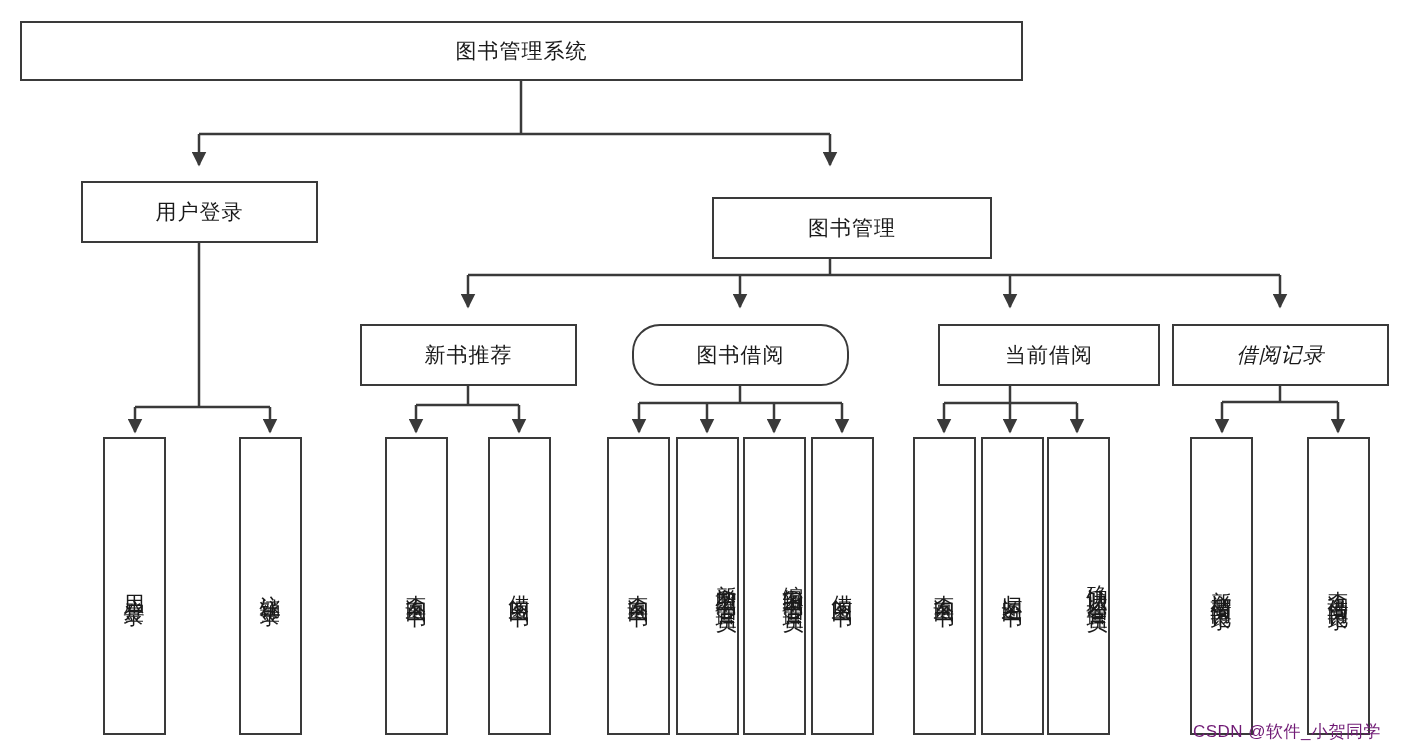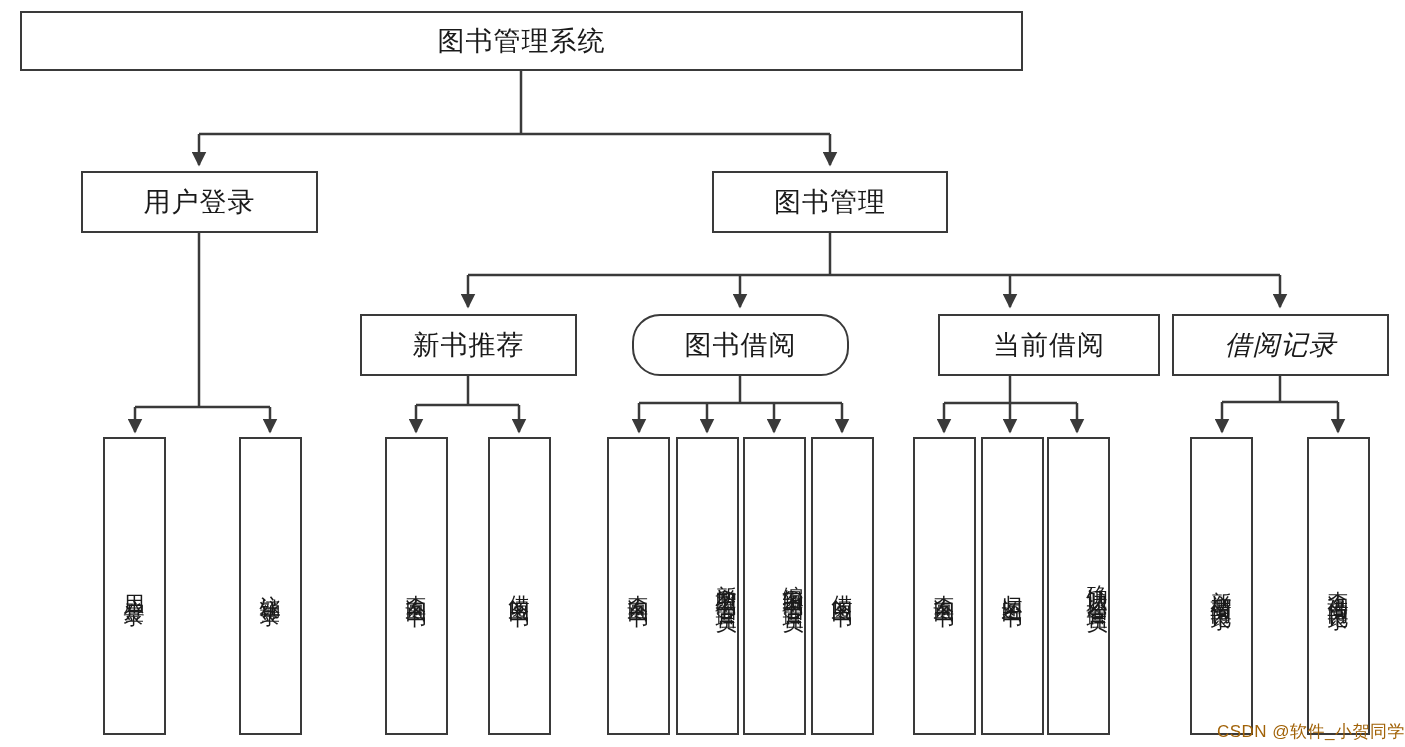--- a/index.html
+++ b/index.html
@@ -31,43 +31,44 @@
     box-sizing: border-box;
     border: 2px solid #3a3a3a;
     background: #ffffff;
     display: flex;
     align-items: center;
     justify-content: center;
     color: #1a1a1a;
     z-index: 2;
   }
   .node.h {
-    font-size: 27px;
+    font-size: 21px;
     letter-spacing: 1px;
+    margin-top: 10px;
   }
   .node.v {
     font-size: 21px;
     writing-mode: vertical-rl;
     text-orientation: upright;
     letter-spacing: 4px;
     padding: 6px 0;
     line-height: 1.0;
   }
   .node.v.top {
     align-items: flex-start;
   }
   .label {
     white-space: pre;
   }
   .watermark {
     position: absolute;
-    right: 0;
+    right: 24px;
     bottom: 4px;
     font-size: 17px;
-    color: #a16207;
+    color: #701a75;
     z-index: 3;
     white-space: nowrap;
     letter-spacing: 0.5px;
   }
 </style>
 </head>
 <body>
 
 <div id="canvas">
 
@@ -121,21 +122,21 @@
     </g>
   </svg>
 
   <div class="node h" style="left:20px; top:11px; width:1003px; height:60px;">
     <span class="label">图书管理系统</span>
   </div>
 
   <div class="node h" style="left:81px; top:171px; width:237px; height:62px;">
     <span class="label">用户登录</span>
   </div>
-  <div class="node h" style="left:712px; top:171px; width:236px; height:62px;">
+  <div class="node h" style="left:712px; top:187px; width:280px; height:62px;">
     <span class="label">图书管理</span>
   </div>
 
   <div class="node h" style="left:360px; top:314px; width:217px; height:62px;">
     <span class="label">新书推荐</span>
   </div>
   <div class="node h" style="left:632px; top:314px; width:217px; height:62px;border-radius:28px;">
     <span class="label">图书借阅</span>
   </div>
   <div class="node h" style="left:938px; top:314px; width:222px; height:62px;">

